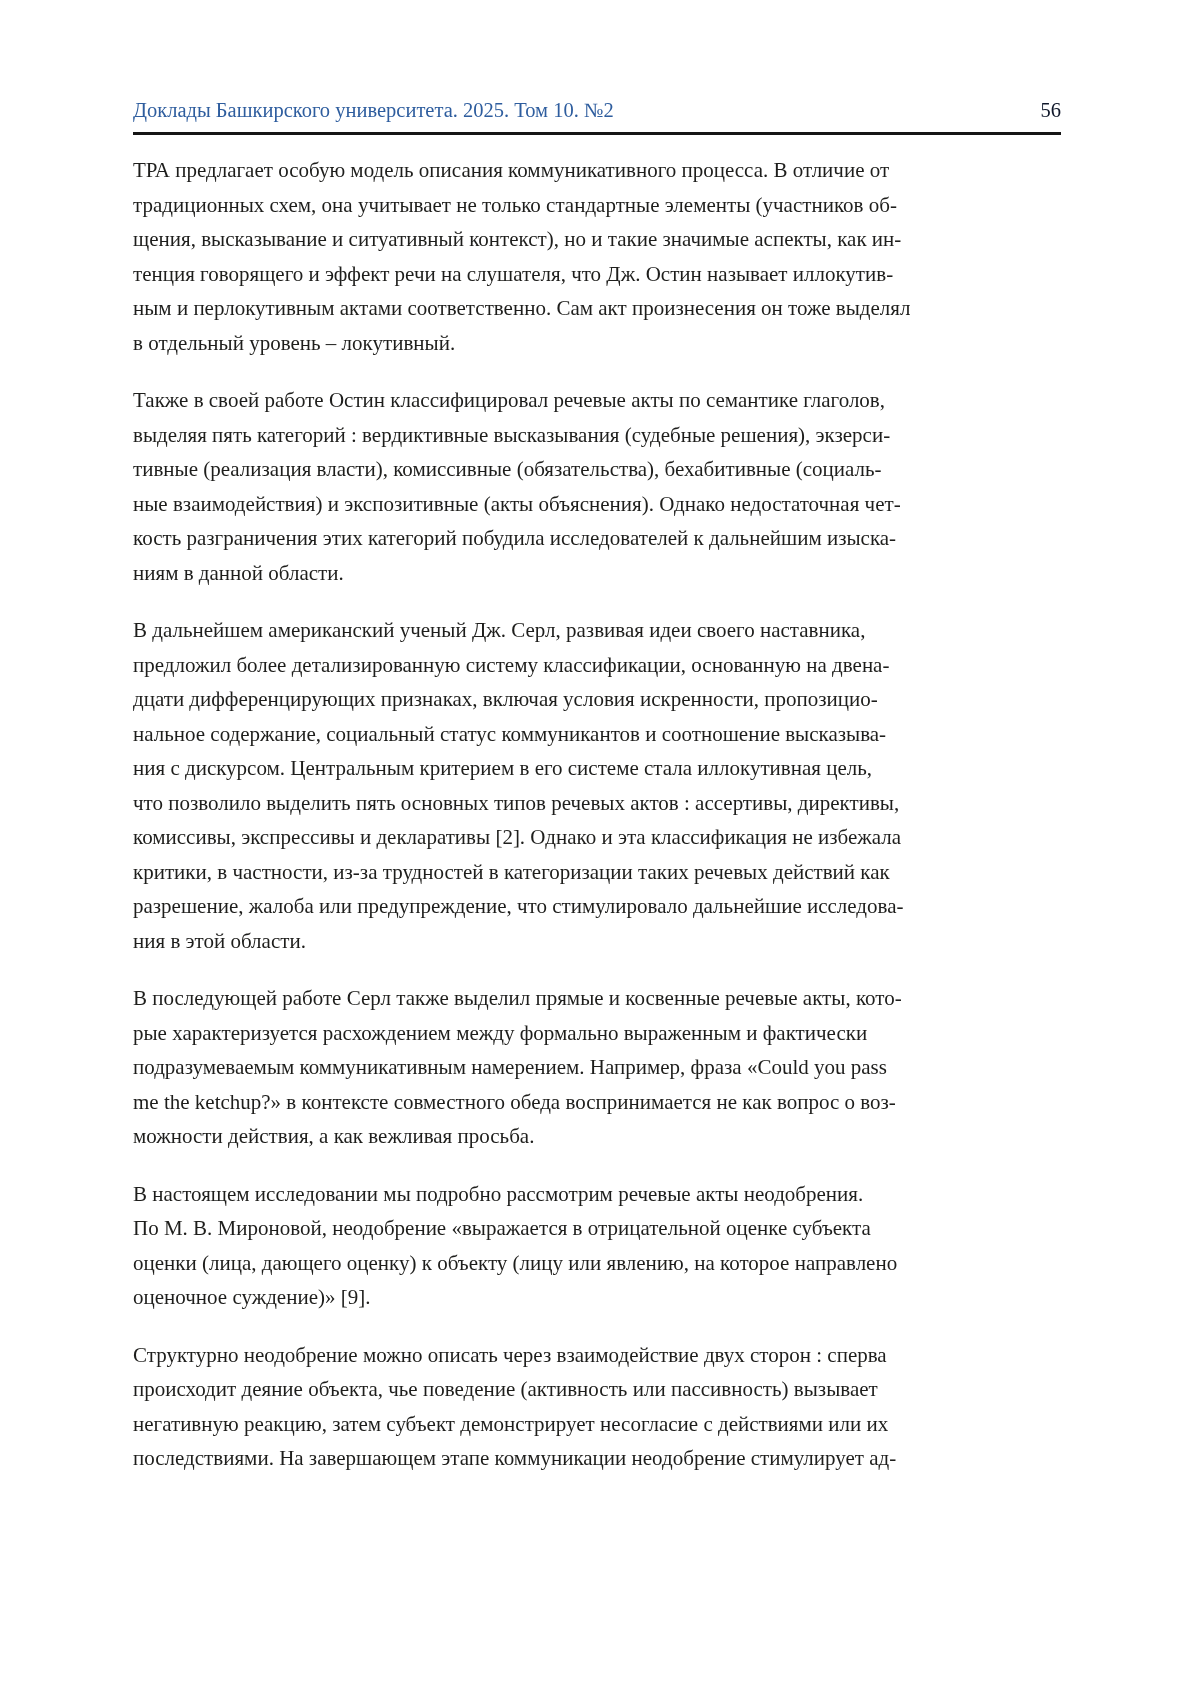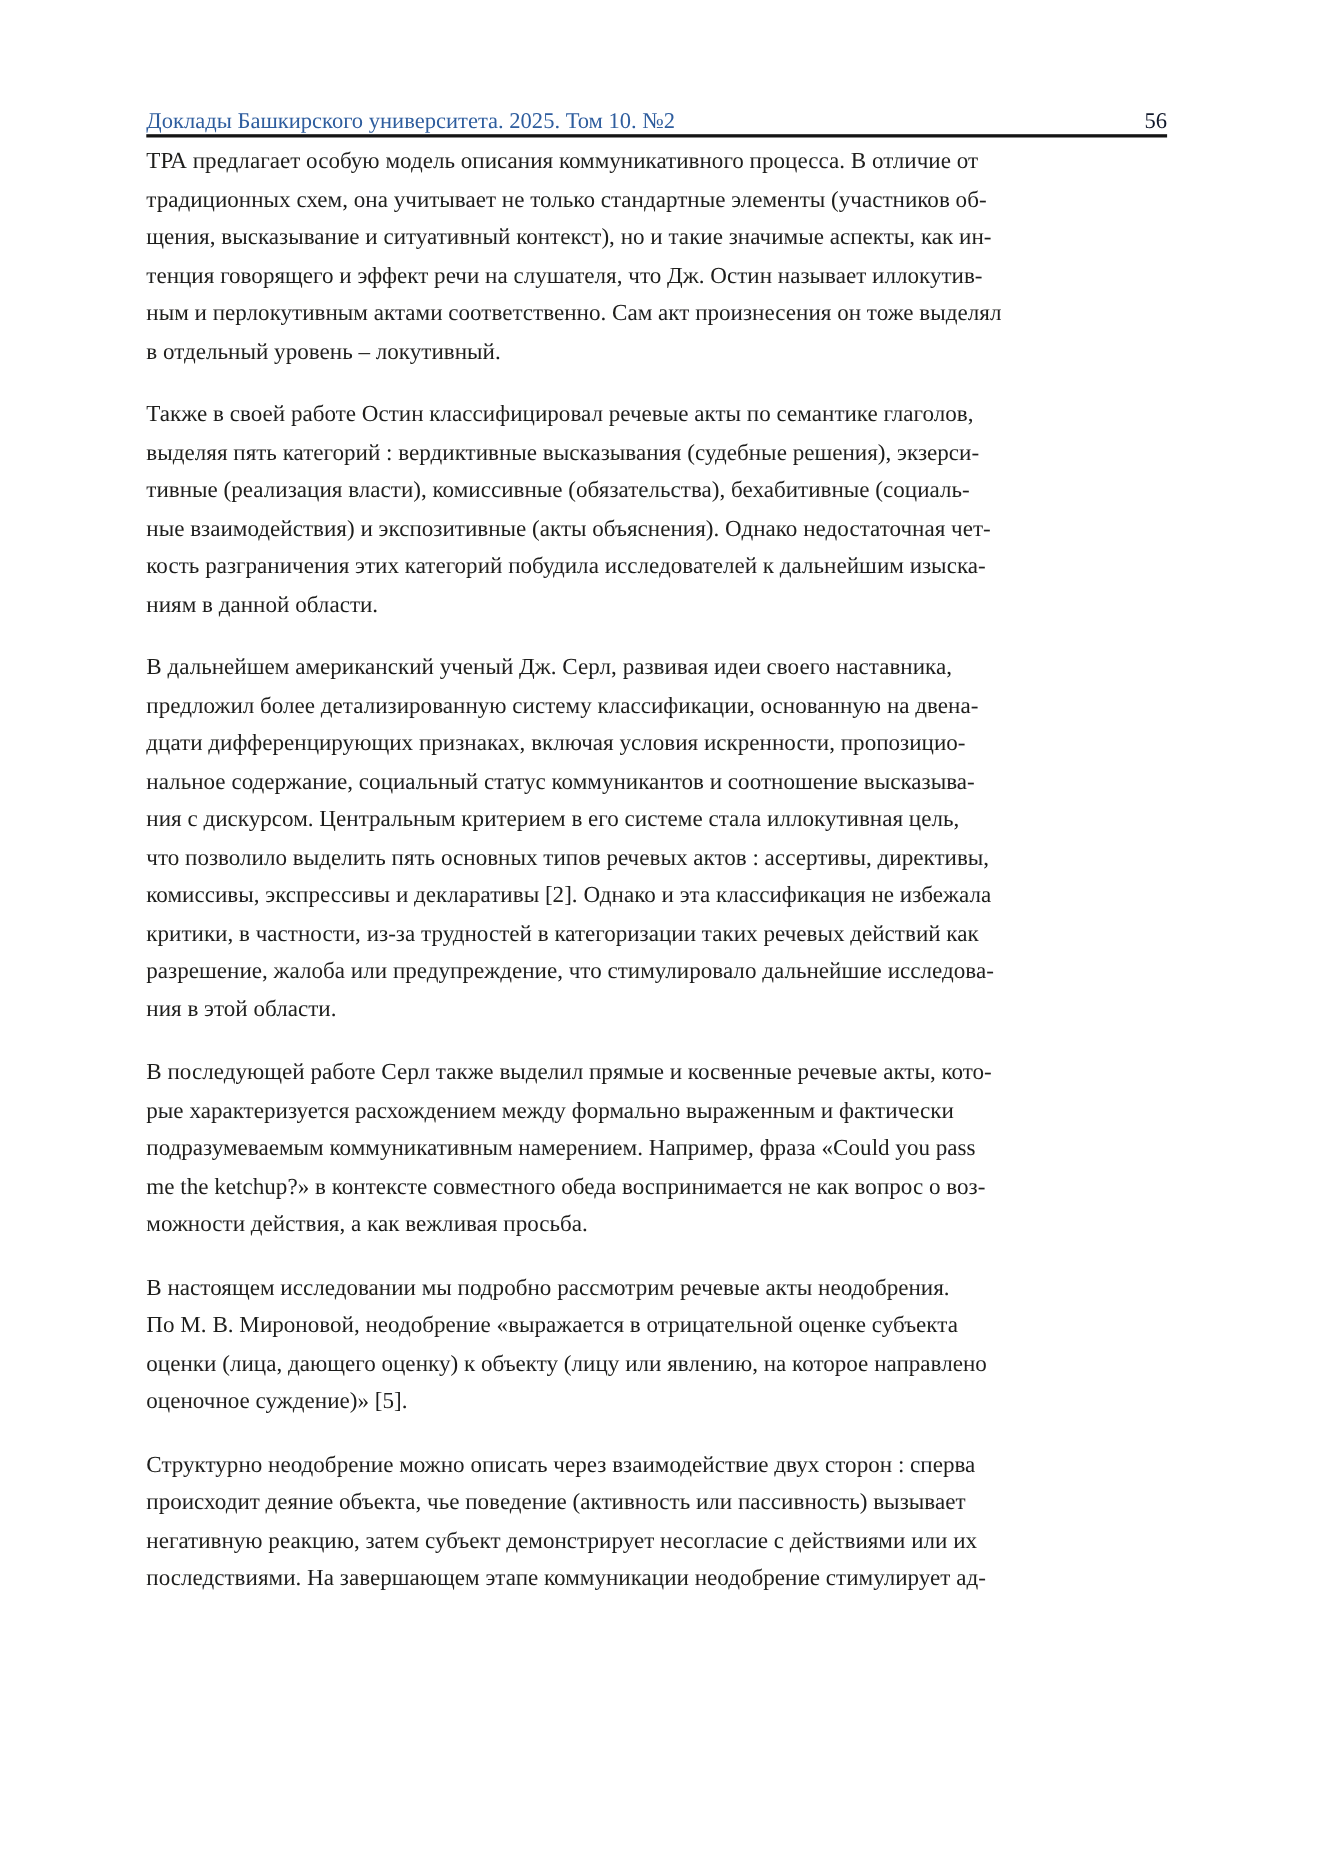--- a/index.html
+++ b/index.html
@@ -20,20 +20,21 @@
     left: 133px;
     top: 98px;
     width: 928px;
   }
   .header-row {
     display: flex;
     justify-content: space-between;
     align-items: baseline;
     font-size: 20.5px;
     line-height: 24px;
+    padding-bottom: 10px;
   }
   .journal-title {
     color: #2e5d9e;
   }
   .page-number {
     color: #0f172a;
   }
   .header-rule {
     height: 3px;
     background: #151515;
@@ -41,21 +42,21 @@
   }
   .body-par {
     margin: 23px 0 0 0;
     font-size: 21px;
     line-height: 34.5px;
     color: #1e1e1c;
     text-align: left;
     white-space: pre-line;
   }
   .body-par.first {
-    margin-top: 4px;
+    margin-top: 18px;
   }
 </style>
 </head>
 <body>
 
 <div class="page">
   <div class="content">
 
     <div class="header-row">
       <span class="journal-title">Доклады Башкирского университета. 2025. Том 10. №2</span>
@@ -91,21 +92,21 @@
 
     <p class="body-par">В последующей работе Серл также выделил прямые и косвенные речевые акты, кото-
 рые характеризуется расхождением между формально выраженным и фактически
 подразумеваемым коммуникативным намерением. Например, фраза «Could you pass
 me the ketchup?» в контексте совместного обеда воспринимается не как вопрос о воз-
 можности действия, а как вежливая просьба.</p>
 
     <p class="body-par">В настоящем исследовании мы подробно рассмотрим речевые акты неодобрения.
 По М. В. Мироновой, неодобрение «выражается в отрицательной оценке субъекта
 оценки (лица, дающего оценку) к объекту (лицу или явлению, на которое направлено
-оценочное суждение)» [5].</p>
+оценочное суждение)» [9].</p>
 
     <p class="body-par">Структурно неодобрение можно описать через взаимодействие двух сторон : сперва
 происходит деяние объекта, чье поведение (активность или пассивность) вызывает
 негативную реакцию, затем субъект демонстрирует несогласие с действиями или их
 последствиями. На завершающем этапе коммуникации неодобрение стимулирует ад-</p>
 
   </div>
 </div>
 
 </body></html>

